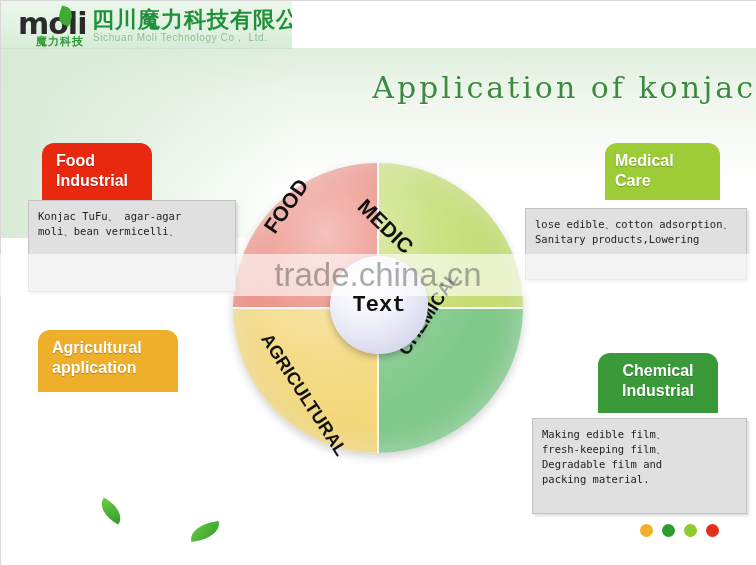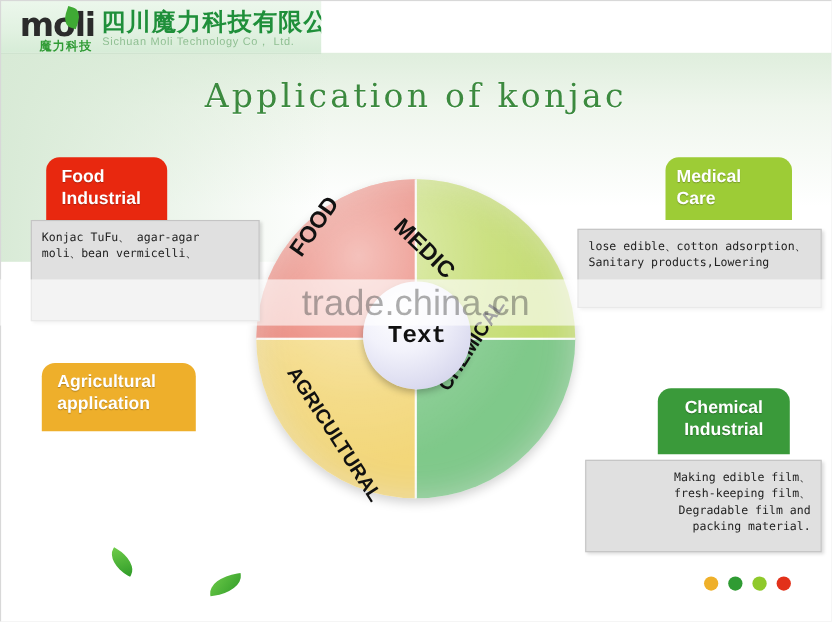--- a/index.html
+++ b/index.html
@@ -61,21 +61,21 @@
     white-space:nowrap;
   }
   #logo-en{
     position:absolute;left:93px;top:31px;
     font-family:"Liberation Sans",sans-serif;
     font-size:10px;color:#8fbf92;letter-spacing:.6px;white-space:nowrap;text-align:right;
   }
 
   
   #title{
-    position:absolute;left:0;top:70px;width:756px;text-align:center;
+    position:absolute;left:0;top:70px;width:756px;text-align:right;
     font-family:"DejaVu Serif","Liberation Serif",serif;
     font-size:30px;color:#3c8a3f;letter-spacing:3px;
     text-shadow:0 1px 0 #ffffff;
   }
 
   
   .tab{
     position:absolute;
     border-radius:12px 12px 0 0;
     color:#ffffff;font-weight:bold;font-size:16px;
@@ -105,21 +105,21 @@
     padding-left:10px;text-align:left;}
   #panel-medical{left:525px;top:208px;width:222px;height:72px;}
 
   
   #tab-agri{left:38px;top:330px;width:140px;height:62px;background:#eeaf2b;}
   #panel-agri{left:30px;top:411px;width:218px;height:86px;}
 
   
   #tab-chem{left:598px;top:353px;width:120px;height:60px;background:#3a9a3a;
     padding-left:10px;text-align:center;}
-  #panel-chem{left:532px;top:418px;width:215px;height:84px;text-align:right;}
+  #panel-chem{left:532px;top:418px;width:215px;height:96px;}
 
   
   #pie-wrap{position:absolute;left:233px;top:163px;width:290px;height:290px;}
   #pie{
     position:absolute;left:0;top:0;width:290px;height:290px;border-radius:50%;
     background:
       conic-gradient(
         from 0deg,
         #c5dd71 0deg 90deg,
         #7fc98a 90deg 180deg,

